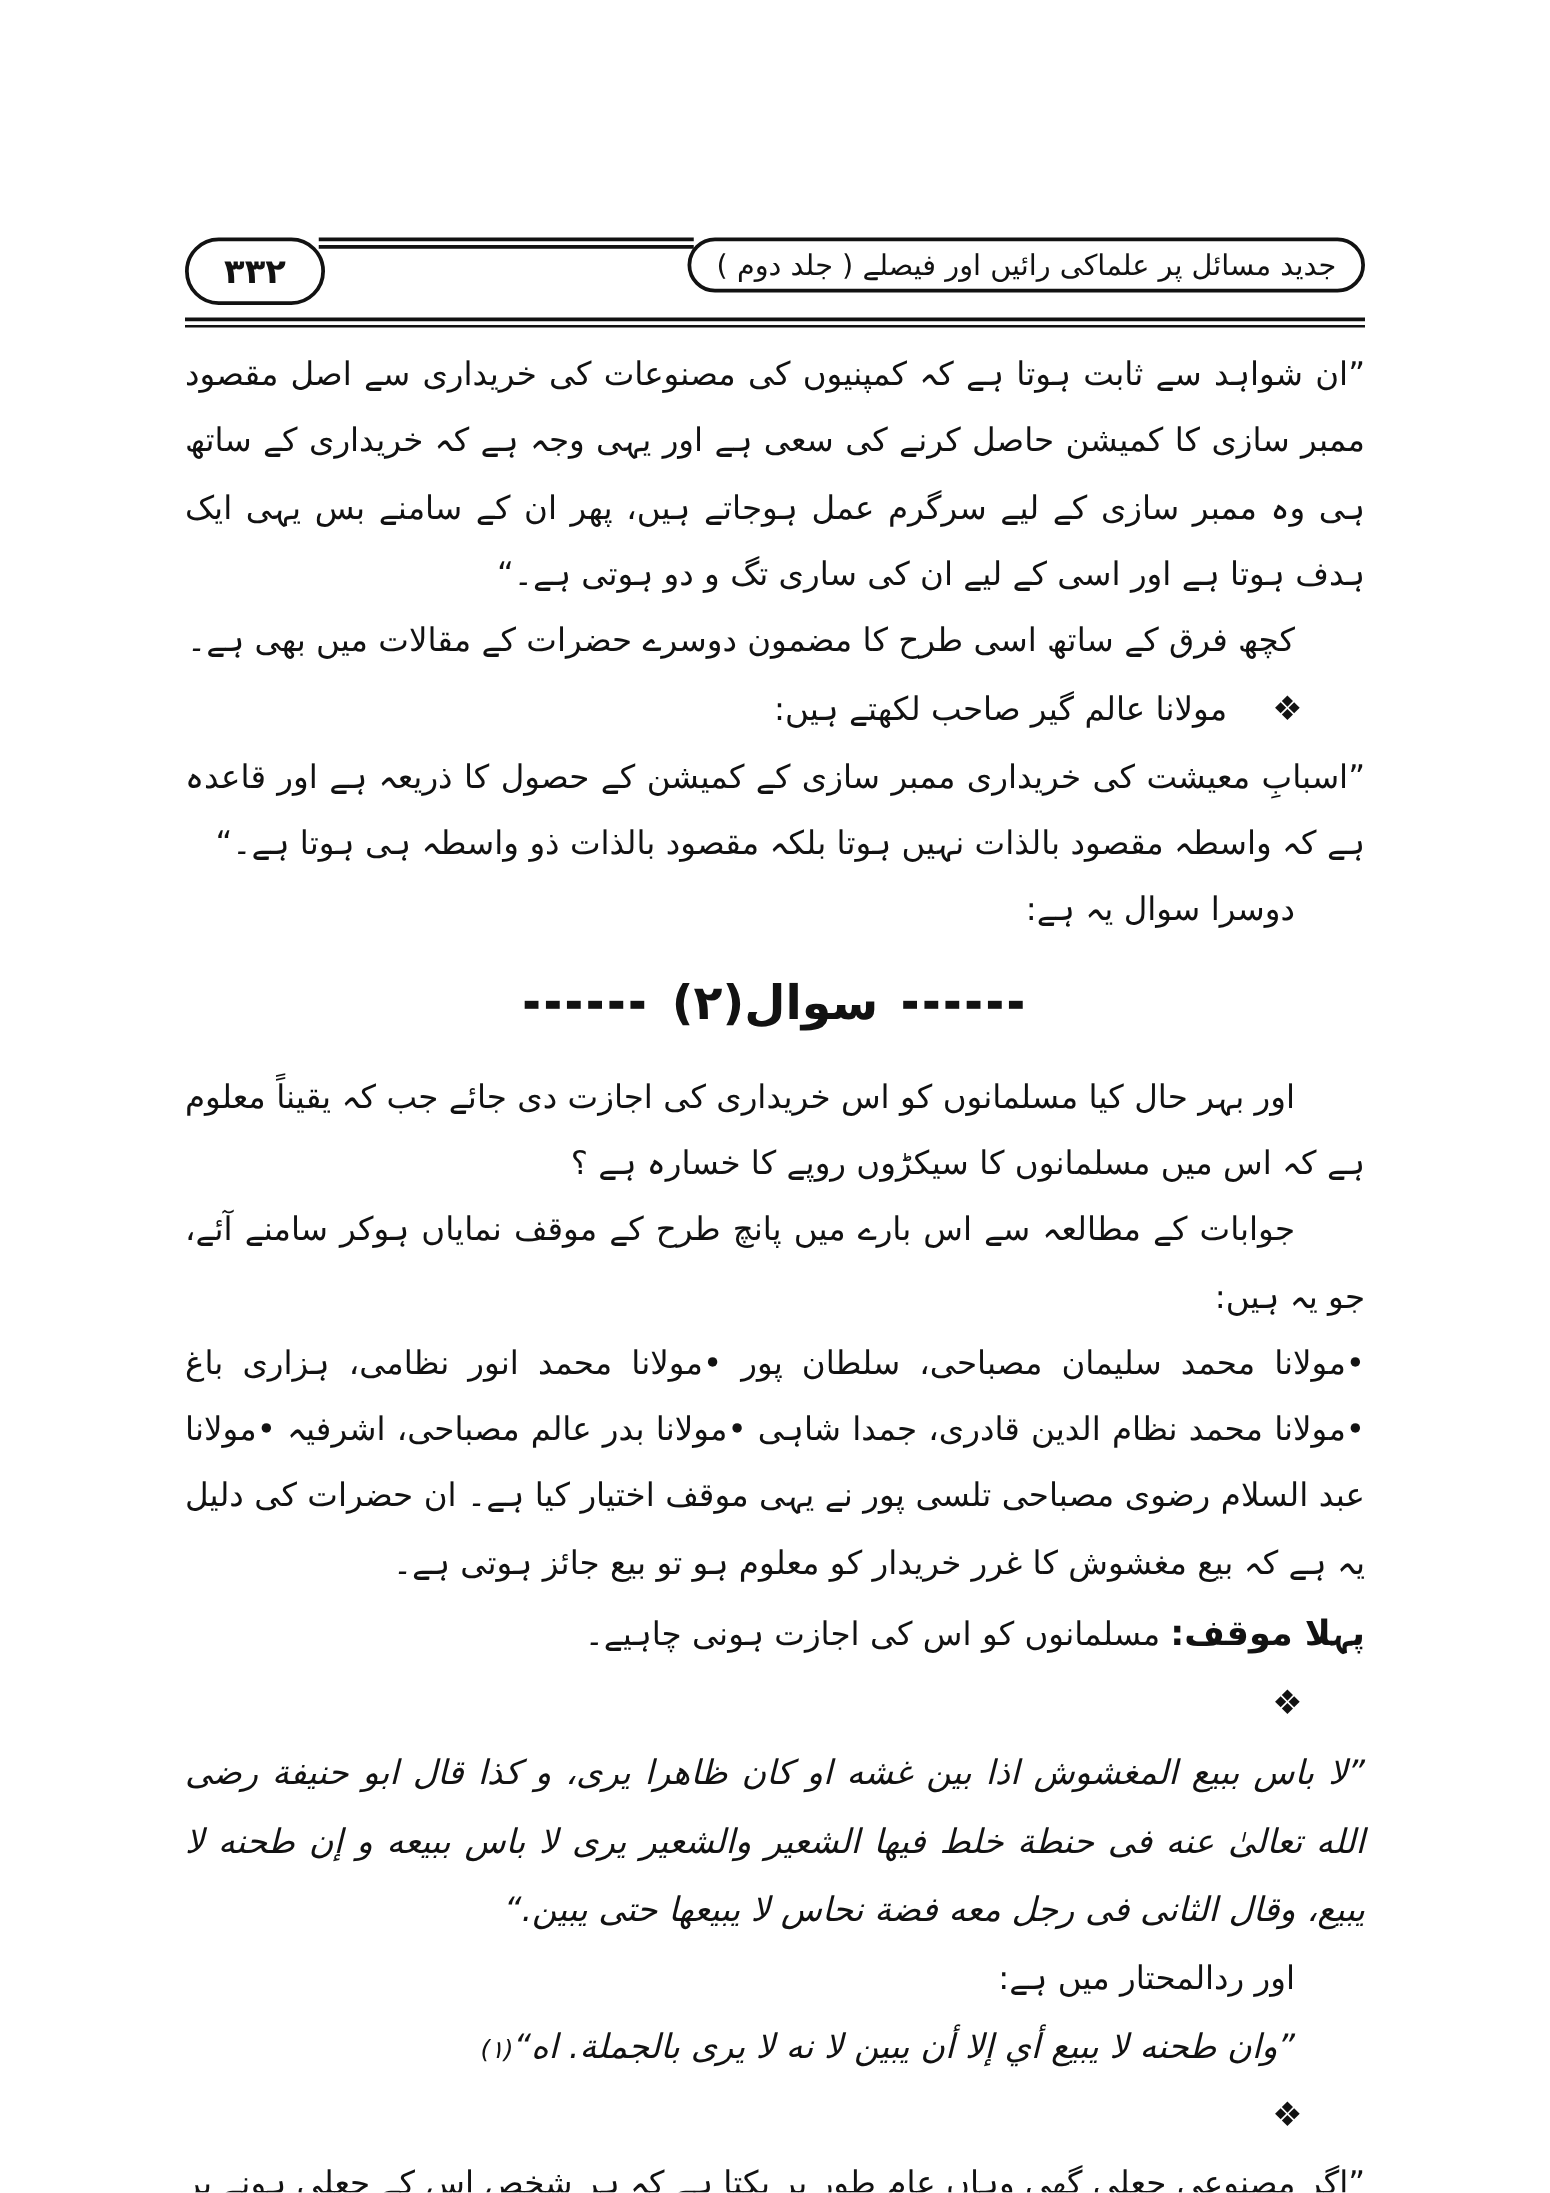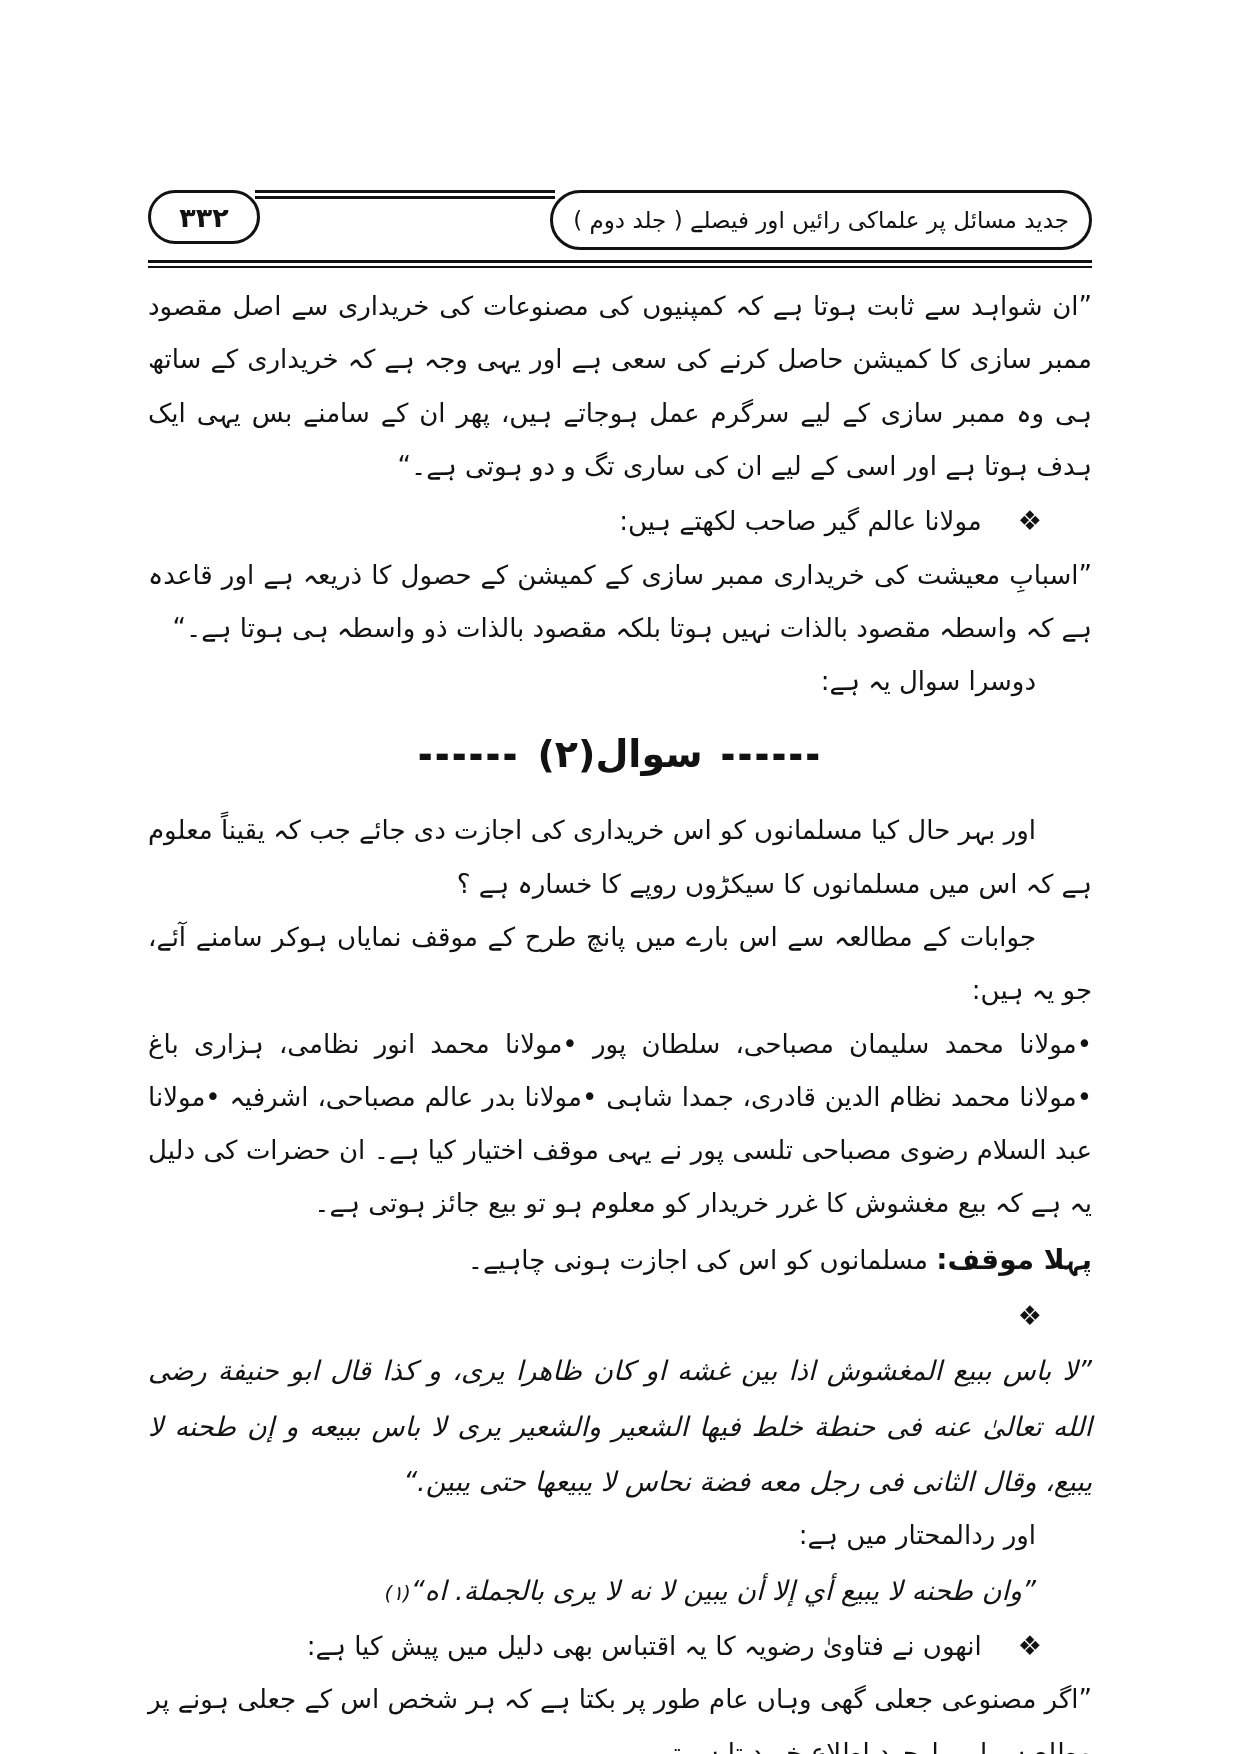--- a/index.html
+++ b/index.html
@@ -10,21 +10,21 @@
     position:relative;overflow:hidden;
   }
   
   .hdr-row{display:flex;direction:ltr;align-items:flex-start;}
   .pill{
     border:3.5px solid #121212;border-radius:32px;background:#fff;
     display:flex;align-items:center;justify-content:center;
     position:relative;z-index:1;box-sizing:border-box;
   }
   .pill-num{width:112px;height:54px;font-size:27px;font-weight:bold;}
-  .pill-title{min-width:354px;height:60px;font-size:23px;padding:17px 20px;white-space:nowrap;}
+  .pill-title{min-width:354px;height:44px;font-size:23px;padding:17px 20px;white-space:nowrap;}
   .hdr-connector{flex:1;height:9px;border-top:3px solid #121212;border-bottom:3px solid #121212;margin:0 -5px;box-sizing:border-box;}
   .top-rule{margin-top:10px;height:8px;border-top:3px solid #121212;border-bottom:2px solid #121212;box-sizing:border-box;}
   
   main{direction:rtl;text-align:justify;font-size:26px;line-height:2.05;margin-top:12px;}
   main p{margin:0;}
   .indent{text-indent:56px;}
   .bullet-line{display:flex;gap:36px;padding-right:50px;align-items:baseline;text-align:right;}
   .bullet-glyph{flex:0 0 auto;font-size:27px;}
   .center-heading{
     text-align:center;font-size:38px;font-weight:bold;margin:8px 0 10px;
@@ -50,20 +50,21 @@
         <span>جدید مسائل پر علماکی رائیں اور فیصلے ( جلد دوم )</span>
       </div>
     </div>
     <div class="top-rule"></div>
   </header>
 
   <main>
 
     <p class="quote">”ان شواہد سے ثابت ہوتا ہے کہ کمپنیوں کی مصنوعات کی خریداری سے اصل مقصود ممبر سازی کا کمیشن حاصل کرنے کی سعی ہے اور یہی وجہ ہے کہ خریداری کے ساتھ ہی وہ ممبر سازی کے لیے سرگرم عمل ہوجاتے ہیں، پھر ان کے سامنے بس یہی ایک ہدف ہوتا ہے اور اسی کے لیے ان کی ساری تگ و دو ہوتی ہے۔“</p>
 
+    <p class="indent">کچھ فرق کے ساتھ اسی طرح کا مضمون دوسرے حضرات کے مقالات میں بھی ہے۔</p>
 
     <div class="bullet-line">
       <span class="bullet-glyph">❖</span>
       <span>مولانا عالم گیر صاحب لکھتے ہیں:</span>
     </div>
 
     <p class="quote">”اسبابِ معیشت کی خریداری ممبر سازی کے کمیشن کے حصول کا ذریعہ ہے اور قاعدہ ہے کہ واسطہ مقصود بالذات نہیں ہوتا بلکہ مقصود بالذات ذو واسطہ ہی ہوتا ہے۔“</p>
 
     <p class="indent">دوسرا سوال یہ ہے:</p>
 
@@ -86,20 +87,19 @@
     </div>
 
     <p class="quote arabic">”لا باس ببيع المغشوش اذا بين غشه او كان ظاهرا يرى، و كذا قال ابو حنيفة رضى الله تعالىٰ عنه فى حنطة خلط فيها الشعير والشعير يرى لا باس ببيعه و إن طحنه لا يبيع، وقال الثانى فى رجل معه فضة نحاس لا يبيعها حتى يبين.“</p>
 
     <p class="indent">اور ردالمحتار میں ہے:</p>
 
     <p class="indent arabic"><span>”وان طحنه لا يبيع أي إلا أن يبين لا نه لا يرى بالجملة. اه“</span><span class="ref-marker">(۱)</span></p>
 
     <div class="bullet-line">
       <span class="bullet-glyph">❖</span>
-      <span>انھوں نے فتاویٰ رضویہ کا یہ اقتباس بھی دلیل میں پیش کیا ہے:</span>
     </div>
 
     <p class="quote">”اگر مصنوعی جعلی گھی وہاں عام طور پر بکتا ہے کہ ہر شخص اس کے جعلی ہونے پر مطلع ہے اور باوجود اطلاع خرید تا ہے تو</p>
 
   </main>
 
 </div>
 
 </body></html>

